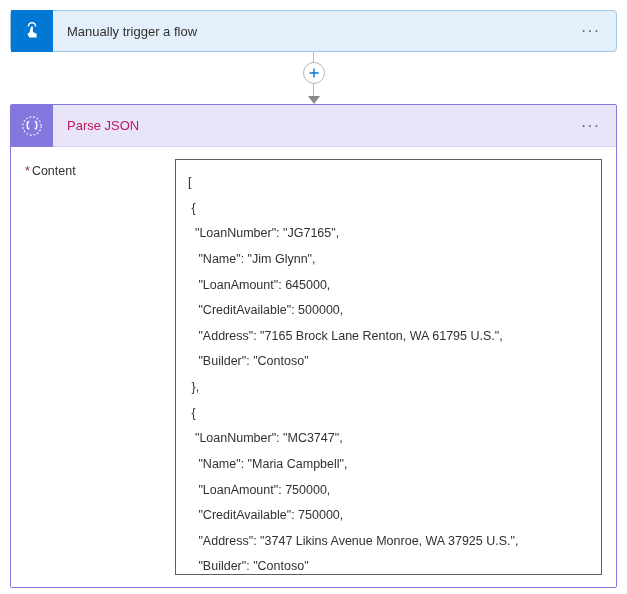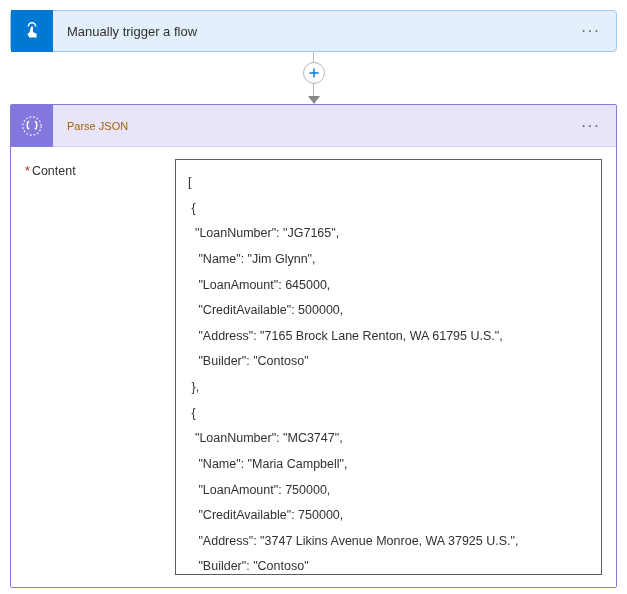--- a/index.html
+++ b/index.html
@@ -108,22 +108,22 @@
       width: 42px;
       height: 42px;
       background: #8378de;
       display: flex;
       align-items: center;
       justify-content: center;
       flex-shrink: 0;
     }
     .action-title {
       padding-left: 14px;
-      font-size: 11px;
-      color: #a16207;
+      font-size: 13px;
+      color: #be185d;
       flex: 1;
     }
     .action-body {
       display: flex;
       padding: 12px 14px 12px 14px;
       background: #ffffff;
     }
     .field-label-col {
       width: 150px;
       flex-shrink: 0;

